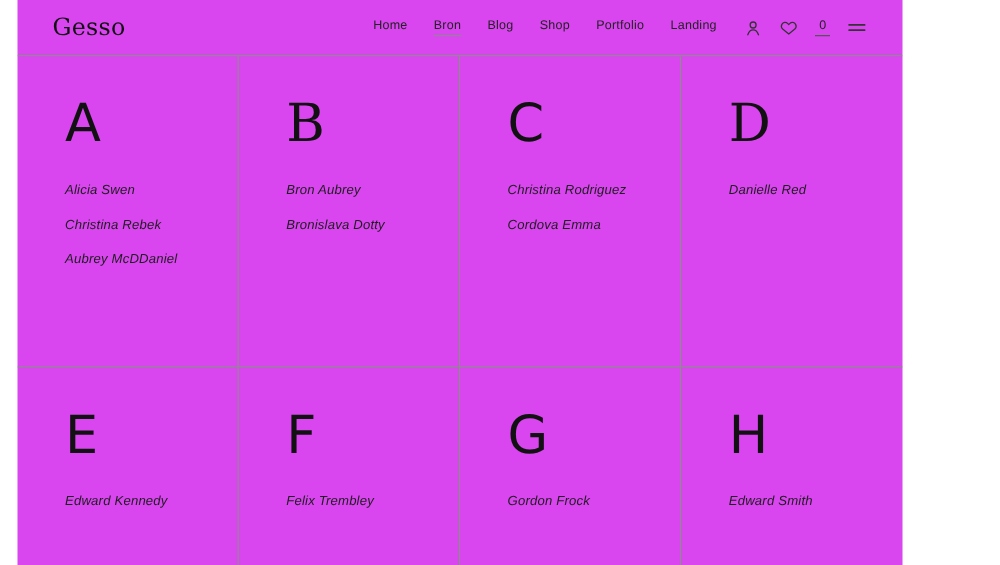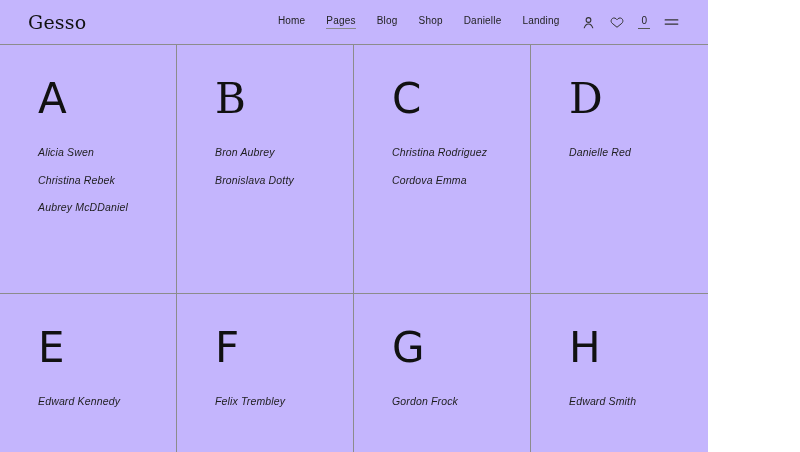--- a/index.html
+++ b/index.html
@@ -1,21 +1,22 @@
 <!DOCTYPE html>
 <html><head>
 <meta charset="utf-8">
 <style>
   * { margin: 0; padding: 0; box-sizing: border-box; }
   html, body { width: 800px; height: 452px; overflow: hidden; background: #ffffff; }
   .page {
     width: 708px; height: 452px; overflow: hidden; position: relative;
     font-family: "Liberation Sans", sans-serif;
     color: #161616;
-    background: #c4b5fd;
+    background: #d946ef;
+    margin-left: 14px;
   }
 
   
   .header {
     height: 45px;
     display: flex;
     align-items: center;
     padding: 0 28px 0 28px;
     border-bottom: 1px solid #8c8c8c;
   }
@@ -88,24 +89,24 @@
 </head>
 <body>
 
 <div class="page">
 
   <div class="header">
     <div class="logo">Gesso</div>
 
     <div class="nav">
       <span class="nav-item">Home</span>
-      <span class="nav-item active">Pages</span>
+      <span class="nav-item active">Bron</span>
       <span class="nav-item">Blog</span>
       <span class="nav-item">Shop</span>
-      <span class="nav-item">Danielle</span>
+      <span class="nav-item">Portfolio</span>
       <span class="nav-item">Landing</span>
     </div>
 
     <div class="header-icons">
       <span class="hicon">
         <svg width="15" height="15" viewBox="0 0 24 24" fill="none" stroke="#333333" stroke-width="1.7" stroke-linecap="round">
           <circle cx="12" cy="8" r="3.8"></circle>
           <path d="M5.2 20.5c1.4-4.2 4-6.2 6.8-6.2s5.4 2 6.8 6.2"></path>
         </svg>
       </span>

